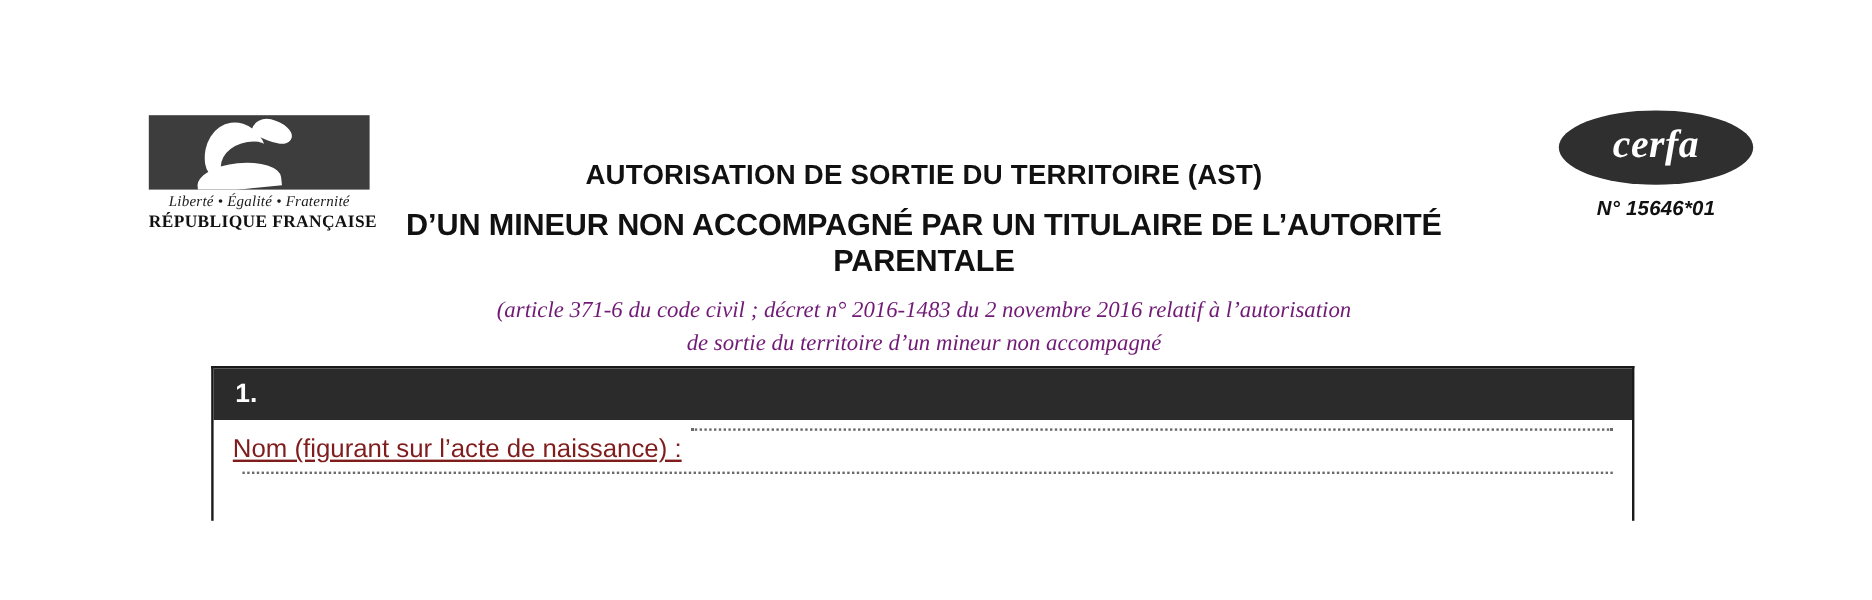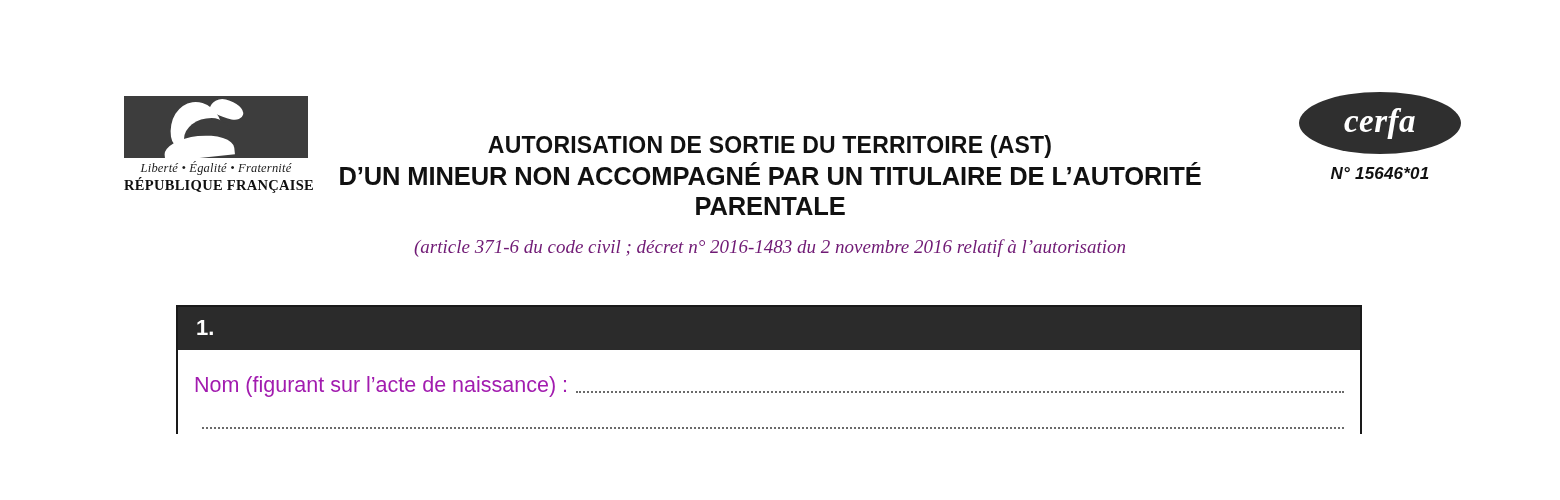--- a/index.html
+++ b/index.html
@@ -114,21 +114,21 @@
     letter-spacing: 0.2px;
     color: #111;
     line-height: 1.18;
   }
   .title-line2 {
     font-size: 25.5px;
     font-weight: 700;
     letter-spacing: -0.1px;
     color: #111;
     line-height: 1.18;
-    margin-top: 2px;
+    margin-top: 14px;
   }
   .subtitle {
     margin-top: 12px;
     font-family: "Liberation Serif", serif;
     font-style: italic;
     font-size: 19px;
     line-height: 1.45;
     color: #701a75;
   }
 
@@ -190,25 +190,26 @@
     align-items: baseline;
     gap: 10px;
   }
   .section-num { font-weight: 700; }
 
   .fields {
     padding: 12px 16px 0 16px;
   }
   .field-row {
     display: flex;
-    align-items: flex-end;
+    align-items: flex-start;
     font-size: 21.5px;
-    color: #a21caf;
+    color: #7f1d1d;
     height: 36px;
     white-space: nowrap;
+    text-decoration: underline;
   }
   .field-label { flex: none; }
   .dots {
     flex: 1 1 auto;
     border-bottom: 2px dotted #6a6a6a;
     margin-left: 8px;
     transform: translateY(-5px);
     height: 0;
   }
 
@@ -243,20 +244,21 @@
     </div>
     <div class="rf-devise">Liberté • Égalité • Fraternité</div>
     <div class="rf-name">RÉPUBLIQUE FRANÇAISE</div>
   </div>
 
   <div class="title-block">
     <div class="title-line1">AUTORISATION DE SORTIE DU TERRITOIRE (AST)</div>
     <div class="title-line2">D’UN MINEUR NON ACCOMPAGNÉ PAR UN TITULAIRE DE L’AUTORITÉ PARENTALE</div>
     <div class="subtitle">
       <div>(article 371-6 du code civil ; décret n° 2016-1483 du 2 novembre 2016 relatif à l’autorisation</div>
+      <div>de sortie du territoire d’un mineur non accompagné</div>
     </div>
   </div>
 
   <div class="cerfa-block">
     <div class="cerfa-oval">
       <span class="cerfa-word">cerfa</span>
     </div>
     <div class="cerfa-num">N° 15646*01</div>
   </div>
 

